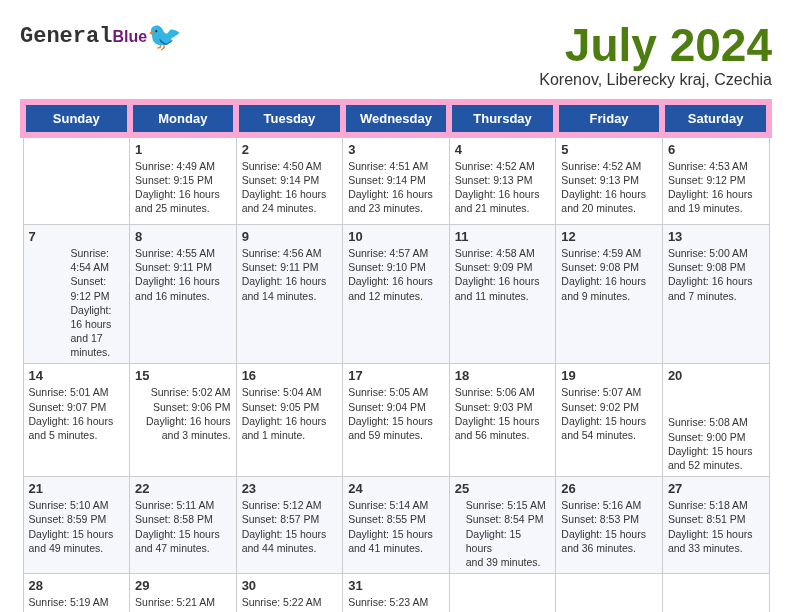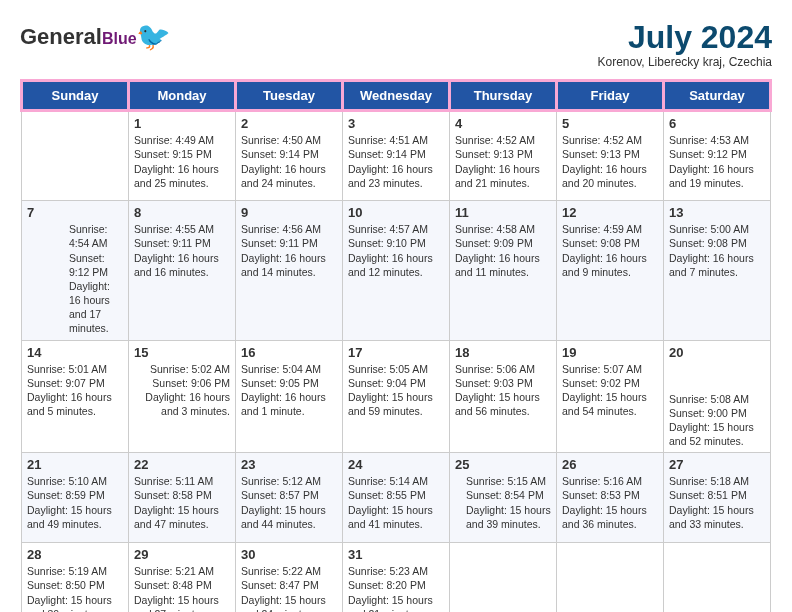--- a/index.html
+++ b/index.html
@@ -18,60 +18,61 @@
     }
     .logo {
       display: flex;
       flex-direction: column;
       align-items: flex-start;
     }
     .logo-text-general {
       font-size: 22px;
       font-weight: bold;
       color: #333;
+      font-family: Liberation Mono, monospace;
     }
     .logo-text-blue {
       font-size: 16px;
       font-weight: bold;
       color: #701a75;
     }
     .logo-bird {
       color: #2255a4;
       font-size: 28px;
     }
     .logo-row {
       display: flex;
       align-items: center;
     }
     .title-area {
       text-align: right;
     }
     .calendar-title {
-      font-size: 32px;
-      font-weight: bold;
-      color: #0c4a6e;
+      font-size: 46px;
+      font-weight: bold;
+      color: #4d7c0f;
       line-height: 1.1;
     }
     .calendar-subtitle {
-      font-size: 12px;
+      font-size: 16px;
       color: #333;
     }
     table {
       width: 100%;
       border-collapse: collapse;
       table-layout: fixed;
     }
     th {
       background-color: #2255a4;
       color: #fff;
       text-align: center;
       padding: 6px 4px;
       font-size: 13px;
       font-weight: bold;
-      border: 3px solid #f9a8d4;
+      border: 6px solid #f9a8d4;
     }
     td {
       border: 1px solid #ccc;
       vertical-align: top;
       padding: 4px 5px;
       height: 90px;
       font-size: 11px;
       color: #333;
     }
     .day-number {

